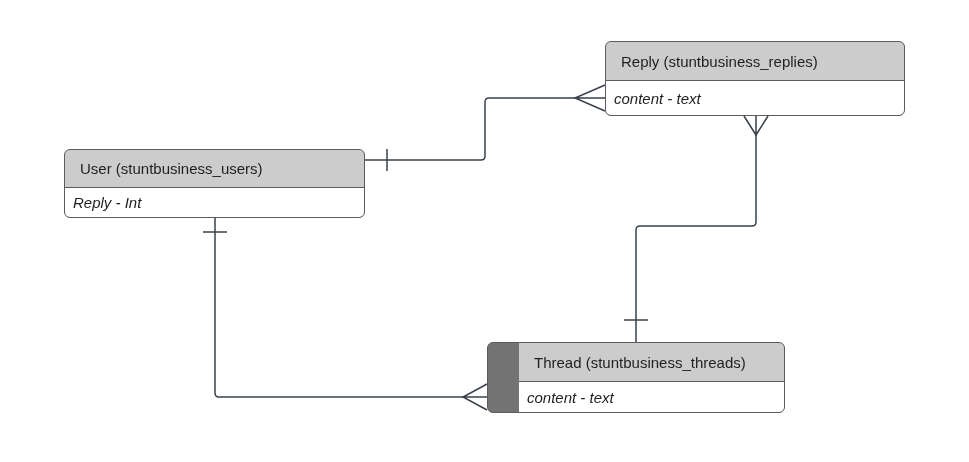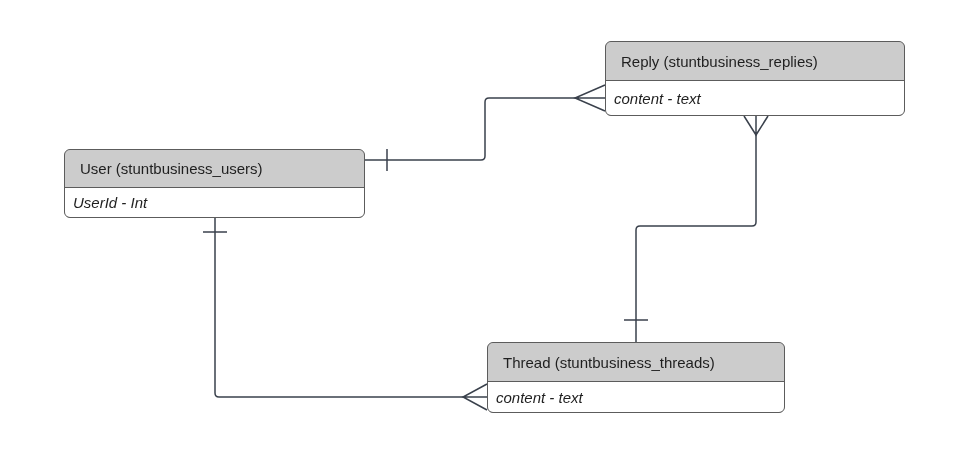--- a/index.html
+++ b/index.html
@@ -85,21 +85,21 @@
     </g>
   </svg>
 
   <div class="entity" style="left:605px; top:41px; width:300px; height:75px;">
     <div class="entity-header" style="flex-basis:39px; height:39px;">Reply (stuntbusiness_replies)</div>
     <div class="entity-row">content - text</div>
   </div>
 
   <div class="entity" style="left:64px; top:142px; width:301px; height:69px;margin-top:7px;">
     <div class="entity-header">User (stuntbusiness_users)</div>
-    <div class="entity-row">UserId - Int</div>
+    <div class="entity-row">Reply - Int</div>
   </div>
 
-  <div class="entity" style="left:487px; top:342px; width:298px; height:71px;">
+  <div class="entity" style="left:487px; top:342px; width:298px; height:71px;padding-left:31px;">
     <div class="entity-header" style="flex-basis:39px; height:39px;">Thread (stuntbusiness_threads)</div>
     <div class="entity-row">content - text</div>
   </div>
 
 </div>
 
 </body></html>

